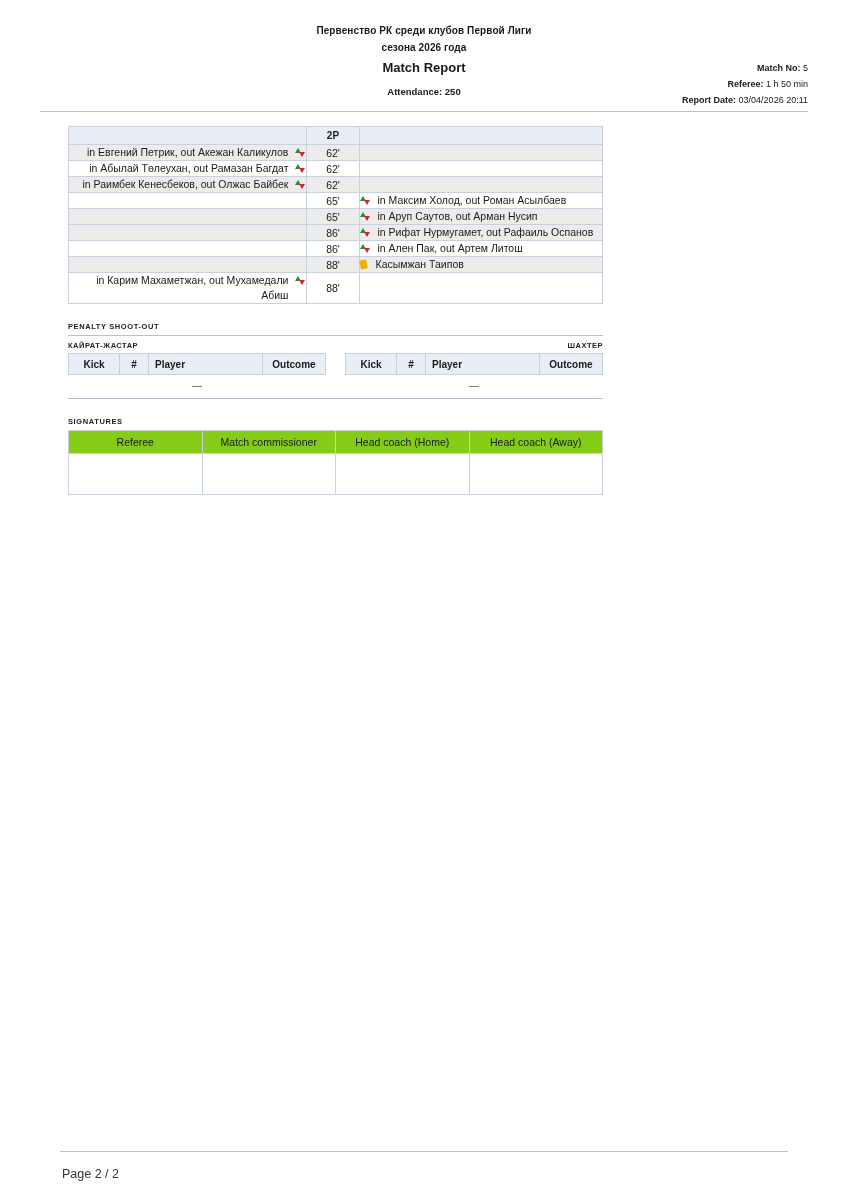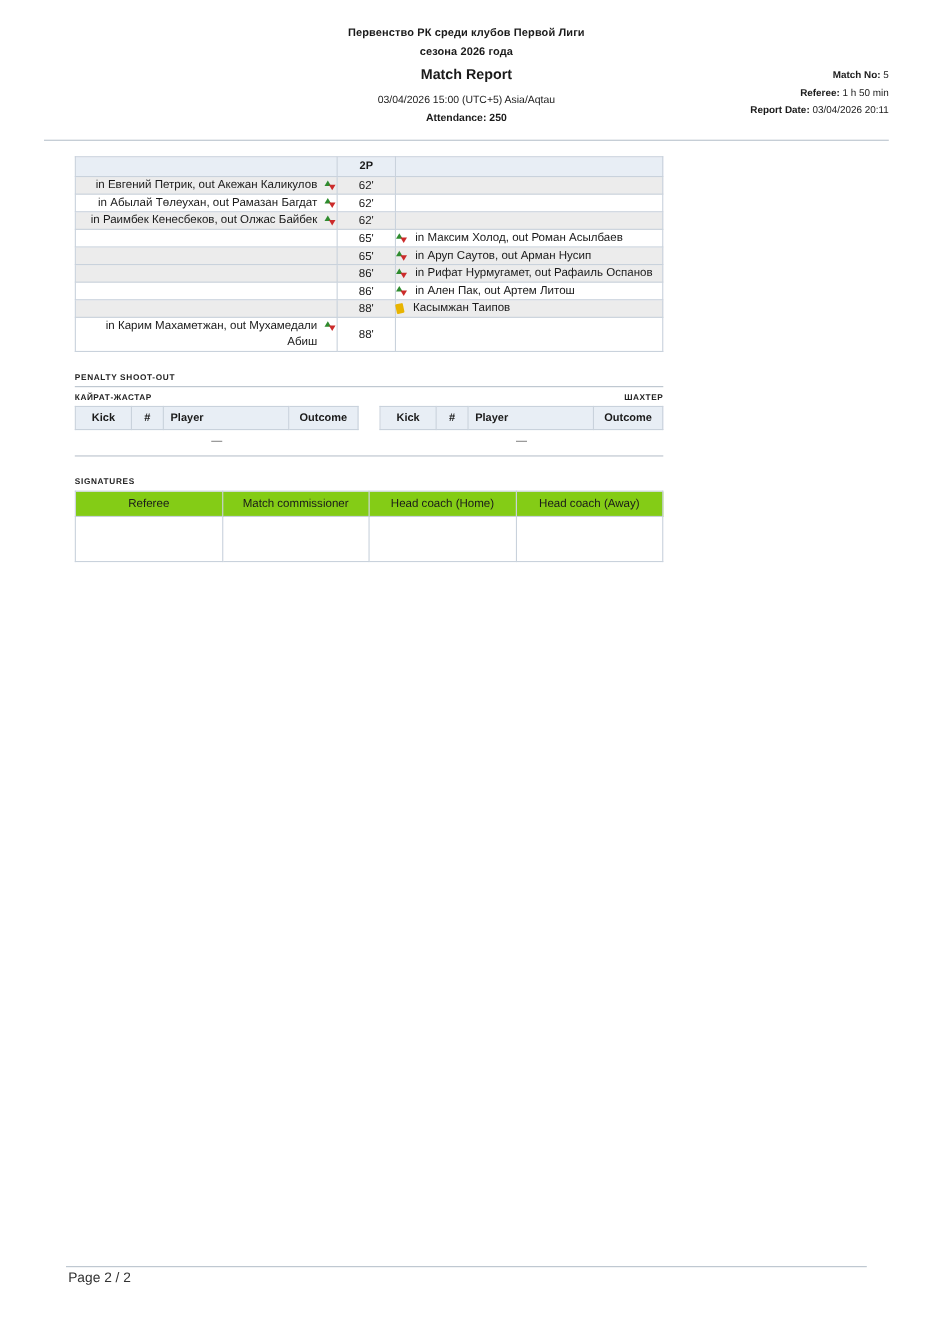--- a/index.html
+++ b/index.html
@@ -251,38 +251,37 @@
   .footer-rule {
     position: absolute;
     left: 60px;
     right: 60px;
     bottom: 48px;
     border-top: 1px solid #b9c2cc;
   }
   .footer-text {
     position: absolute;
     left: 62px;
-    bottom: 32px;
+    bottom: 19px;
     font-size: 12.5px;
     color: #333;
   }
 </style>
 </head>
 <body>
 
 <div class="page">
 
   <div class="header">
     <div class="title-block">
       <div class="title-line">Первенство РК среди клубов Первой Лиги</div>
       <div class="title-line">сезона 2026 года</div>
       <div class="subtitle">Match Report</div>
     </div>
     <div class="meta-center">
-      <div>03/04/2026 15:00 (UTC+5) Asia/Aqtau</div>
       <div class="attendance">Attendance: 250</div>
     </div>
     <div class="meta-right">
       <div>
         <span class="lbl">Match No:</span>
         <span class="val">5</span>
       </div>
       <div>
         <span class="lbl">Referee:</span>
         <span class="val">1 h 50 min</span>

